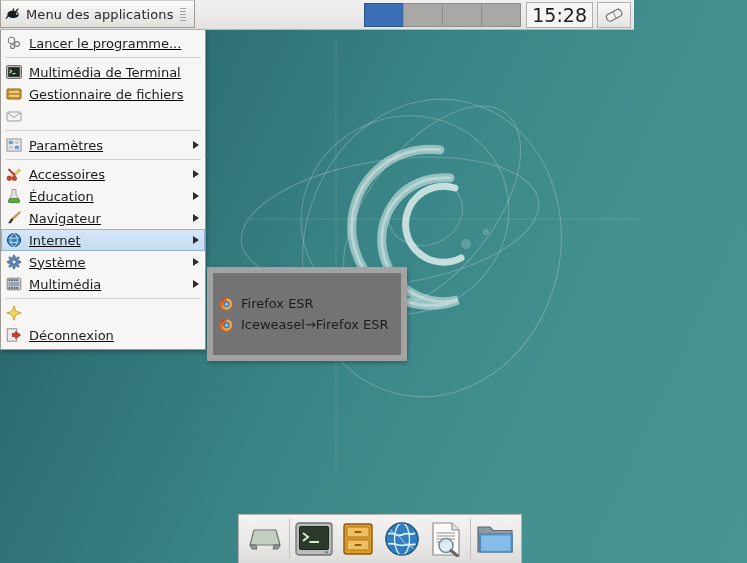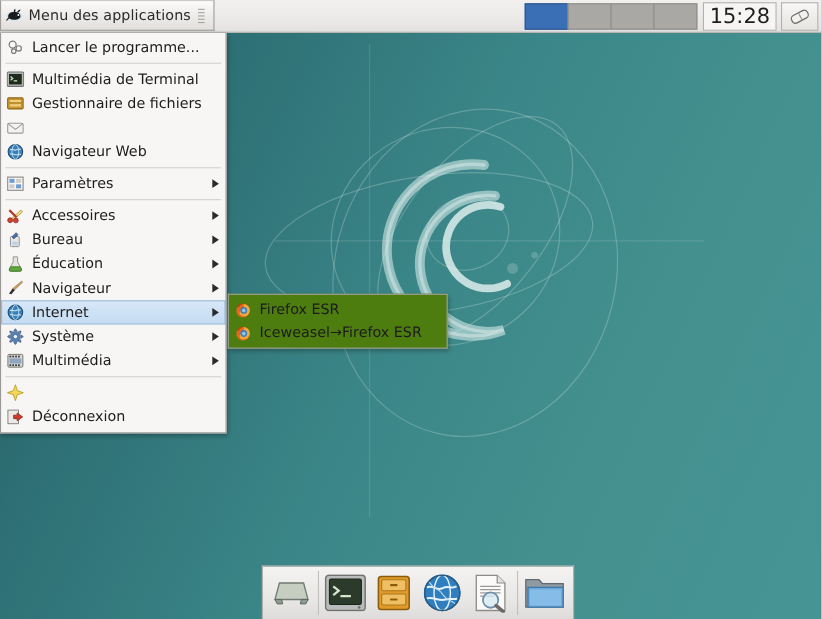--- a/index.html
+++ b/index.html
@@ -31,21 +31,21 @@
     position: absolute;
     left: 0; top: 0;
     width: 747px;
     height: 563px;
   }
 
   
   #panel-top {
     position: absolute;
     left: 0; top: 0;
-    width: 747px;
+    width: 634px;
     height: 30px;
     background: linear-gradient(to bottom, #f2f1f0 0%, #eceae8 55%, #e4e2e0 100%);
     border-bottom: 1px solid #b7b5b2;
     box-sizing: border-box;
     display: flex;
     align-items: stretch;
   }
 
   .applications-button {
     display: flex;
@@ -143,20 +143,21 @@
     position: absolute;
     left: 0;
     top: 30px;
     width: 206px;
     background: #f7f6f5;
     border: 1px solid #9b9997;
     border-top: none;
     box-sizing: border-box;
     padding: 2px 0 3px 0;
     box-shadow: 1px 2px 4px rgba(0,0,0,0.28);
+    text-decoration: underline;
   }
 
   .menu-item {
     display: flex;
     align-items: center;
     height: 22px;
     padding: 0 6px 0 5px;
     gap: 7px;
     cursor: pointer;
     position: relative;
@@ -192,24 +193,24 @@
     flex: 0 0 auto;
     display: block;
   }
 
   
   #sub-menu {
     position: absolute;
     left: 207px;
     top: 267px;
     width: 200px;
-    background: #4d7c0f;
-    border: 1px solid #a3a3a3;
-    box-sizing: border-box;
-    padding: 3px 0;
+    background: #737373;
+    border: 6px solid #a3a3a3;
+    box-sizing: border-box;
+    padding: 20px 0;
     box-shadow: 1px 2px 4px rgba(0,0,0,0.28);
   }
   #sub-menu .menu-item { height: 21px; }
 
   
   #dock {
     position: absolute;
     left: 238px;
     top: 514px;
     height: 49px;
@@ -343,29 +344,20 @@
       <span class="mlabel">Gestionnaire de fichiers</span>
     </div>
 
     <div class="menu-item">
       <svg class="icon16" viewBox="0 0 16 16">
         <rect x="1" y="4" width="14" height="9" rx="1.2" fill="#f4f3f1" stroke="#9d9b98"></rect>
         <path d="M1.4 4.6 L8 9.6 L14.6 4.6" fill="none" stroke="#9d9b98"></path>
       </svg>
     </div>
 
-    <div class="menu-item">
-      <svg class="icon16" viewBox="0 0 16 16">
-        <circle cx="8" cy="8" r="6.6" fill="#3a7fb8" stroke="#1d4f7a"></circle>
-        <path d="M3 6.2 C5.4 5 7 7.6 9.2 6 C10.6 5 12 6.4 13 5.4" fill="none" stroke="#c8e6f5" stroke-width="1"></path>
-        <path d="M3.2 10 C5.6 9.4 7.4 11.4 10 10.4 C11.4 9.8 12.4 10.6 13 10.2" fill="none" stroke="#c8e6f5" stroke-width="1"></path>
-        <ellipse cx="8" cy="8" rx="3.1" ry="6.6" fill="none" stroke="#c8e6f5" stroke-width="0.8"></ellipse>
-      </svg>
-      <span class="mlabel">Navigateur Web</span>
-    </div>
 
     <div class="menu-sep"></div>
 
     <div class="menu-item">
       <svg class="icon16" viewBox="0 0 16 16">
         <rect x="1" y="2" width="14" height="12" fill="#f6f5f3" stroke="#8b8986"></rect>
         <rect x="2.6" y="3.6" width="4.6" height="3.6" fill="#6f9fd0"></rect>
         <rect x="8.6" y="3.6" width="4.6" height="3.6" fill="#cfcdca"></rect>
         <rect x="2.6" y="8.6" width="4.6" height="3.6" fill="#cfcdca"></rect>
         <rect x="8.6" y="8.6" width="4.6" height="3.6" fill="#6f9fd0"></rect>
@@ -380,29 +372,20 @@
       <svg class="icon16" viewBox="0 0 16 16">
         <path d="M2 13 L13 3 L14.5 4.5 L4 14 Z" fill="#f0d98a" stroke="#ac8d2a" stroke-width="0.7"></path>
         <path d="M2.5 3 L9 9.5" stroke="#b03a2a" stroke-width="2"></path>
         <circle cx="3.2" cy="12.2" r="2.2" fill="#d04436" stroke="#8c2a1e" stroke-width="0.7"></circle>
         <circle cx="8.4" cy="12.4" r="2.2" fill="#d04436" stroke="#8c2a1e" stroke-width="0.7"></circle>
       </svg>
       <span class="mlabel">Accessoires</span>
       <span class="arrow"></span>
     </div>
 
-    <div class="menu-item">
-      <svg class="icon16" viewBox="0 0 16 16">
-        <rect x="3.5" y="5" width="8" height="9.2" rx="1" fill="#e9e7e3" stroke="#8c8a87" stroke-width="0.8"></rect>
-        <path d="M8.6 1.5 L10.4 3.4 L6.6 7.2 L4.8 5.4 Z" fill="#4a6fa8" stroke="#2f4c78" stroke-width="0.6"></path>
-        <rect x="5" y="9.6" width="5.2" height="3.4" fill="#b7d3ea"></rect>
-      </svg>
-      <span class="mlabel">Bureau</span>
-      <span class="arrow"></span>
-    </div>
 
     <div class="menu-item">
       <svg class="icon16" viewBox="0 0 16 16">
         <path d="M6 1.5 H10 V6 L13.5 12.5 A1.6 1.6 0 0 1 12 14.6 H4 A1.6 1.6 0 0 1 2.5 12.5 L6 6 Z" fill="#e6e3dd" stroke="#8a8885" stroke-width="0.8" opacity="0.95"></path>
         <path d="M3.6 10.5 H12.4 L13.5 12.5 A1.6 1.6 0 0 1 12 14.6 H4 A1.6 1.6 0 0 1 2.5 12.5 Z" fill="#5fa83c" stroke="#3d7526" stroke-width="0.7"></path>
       </svg>
       <span class="mlabel">Éducation</span>
       <span class="arrow"></span>
     </div>
 

